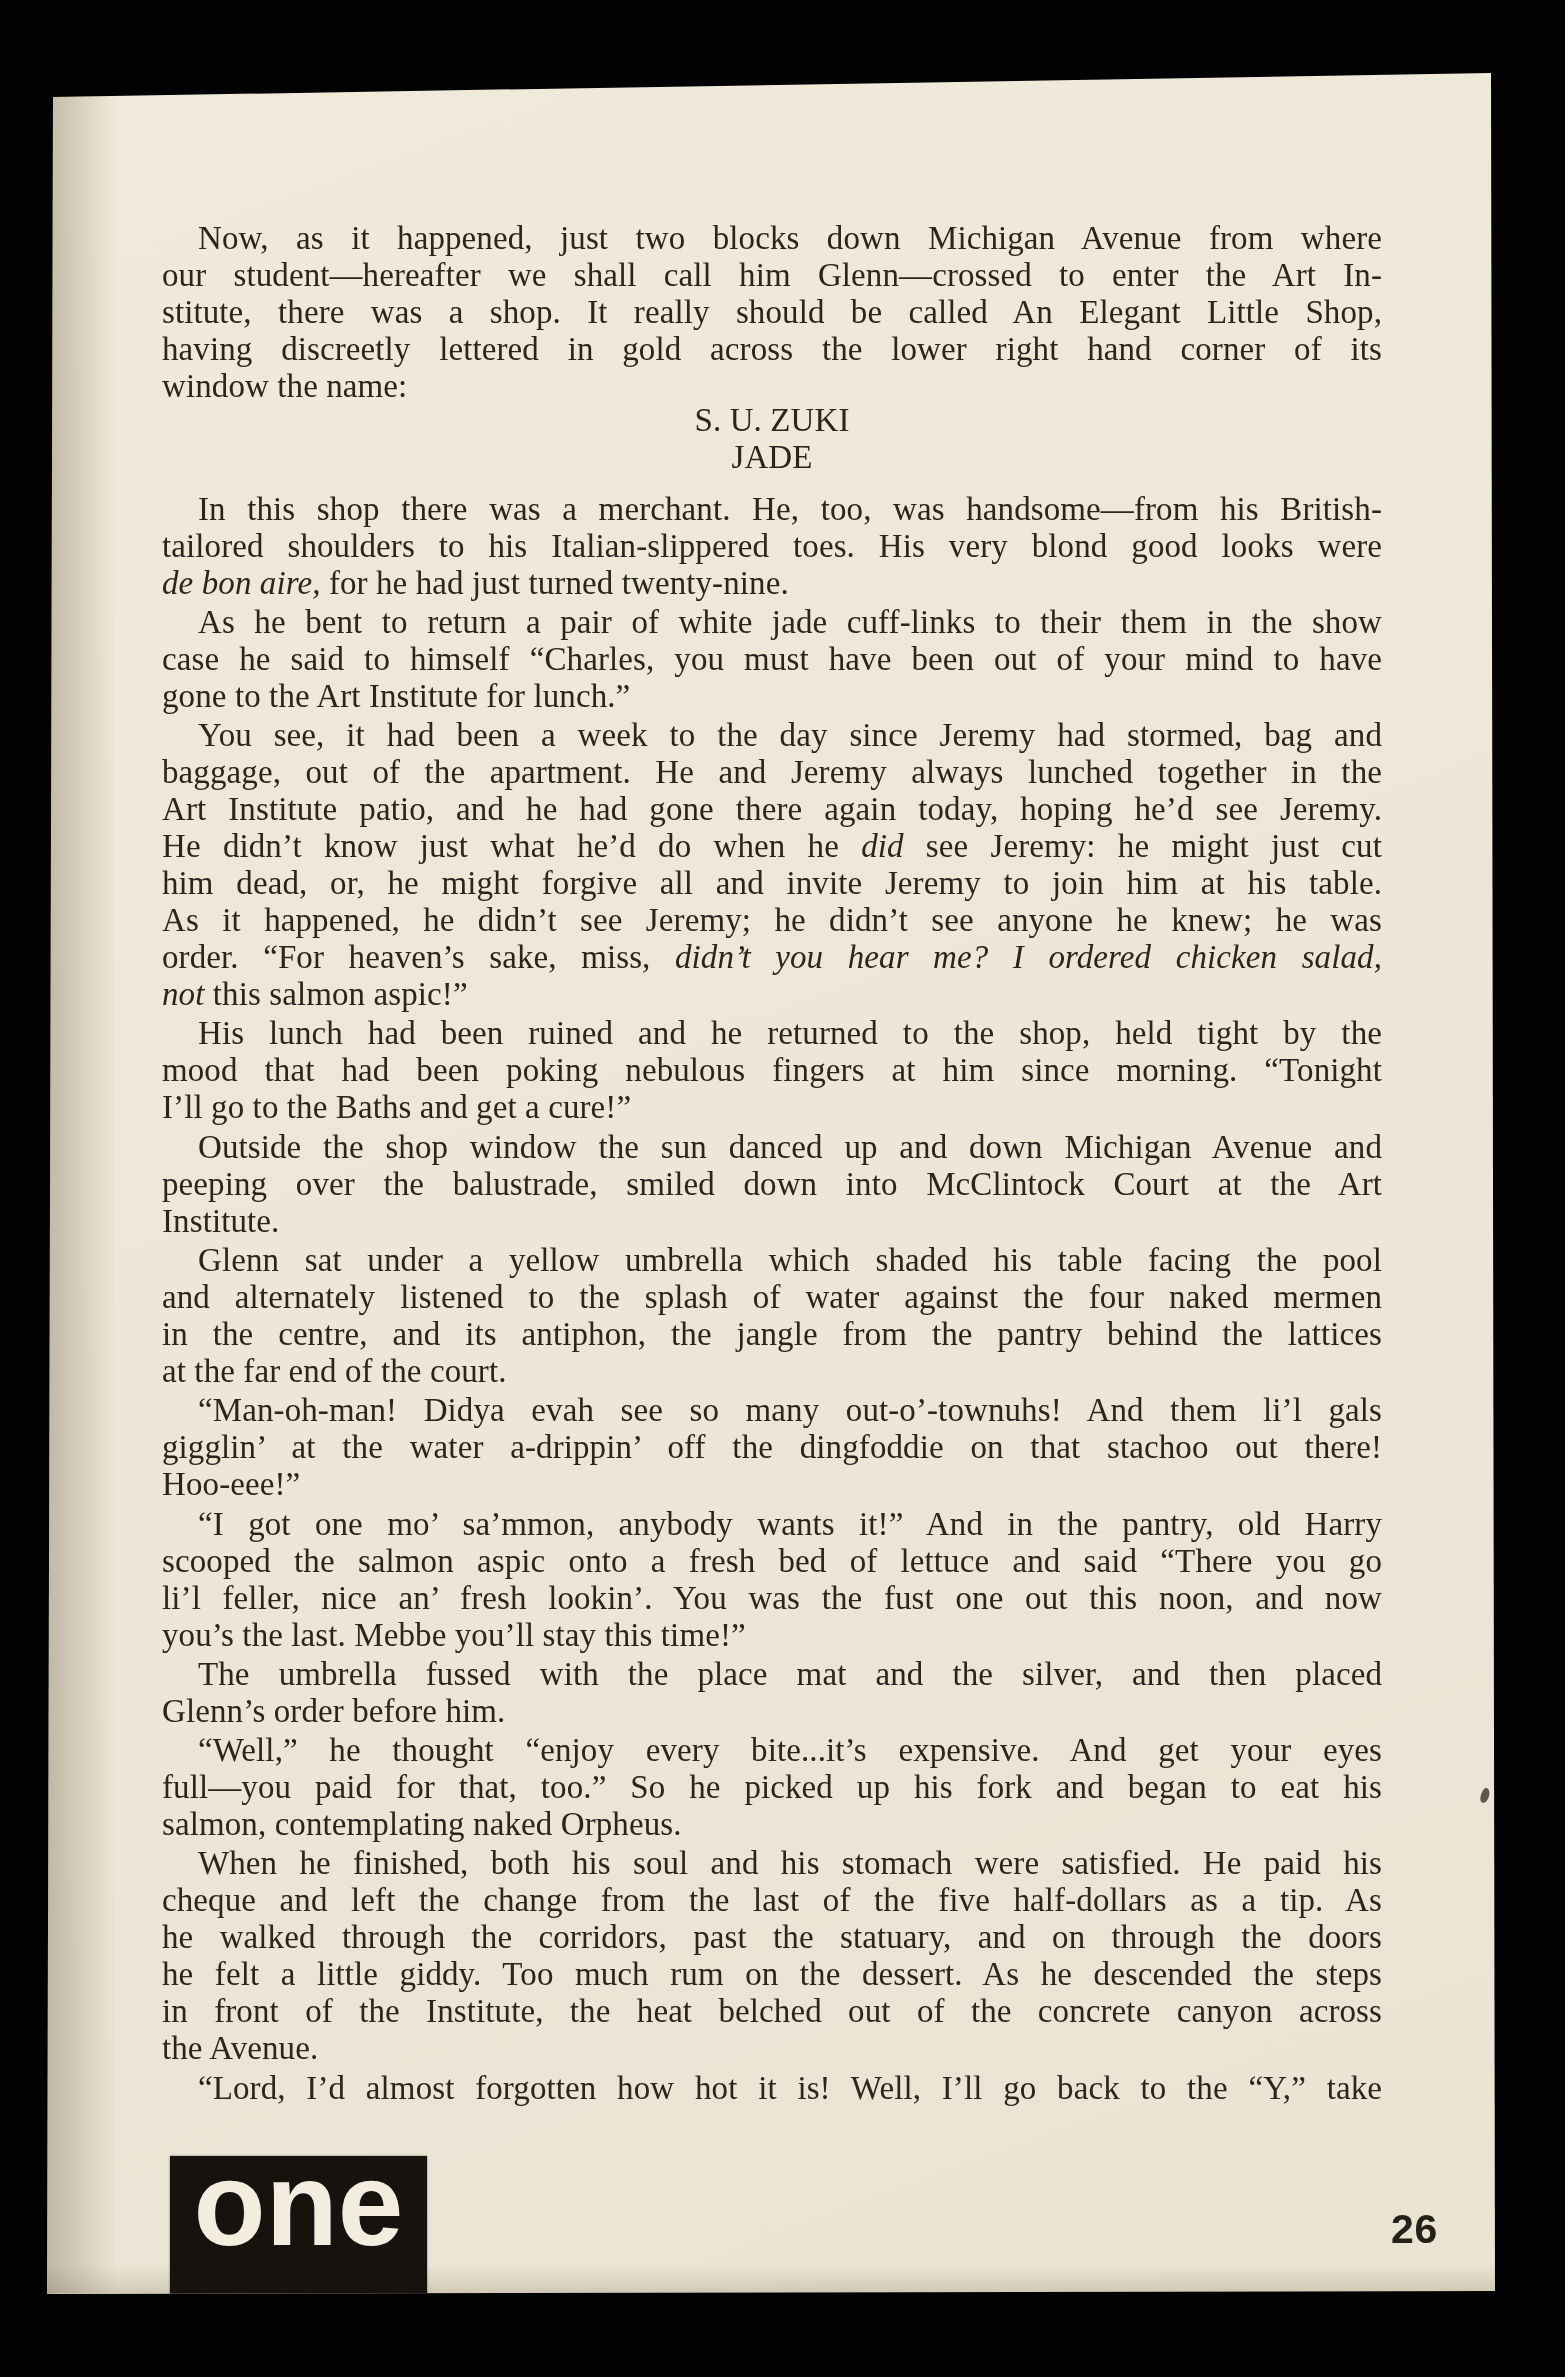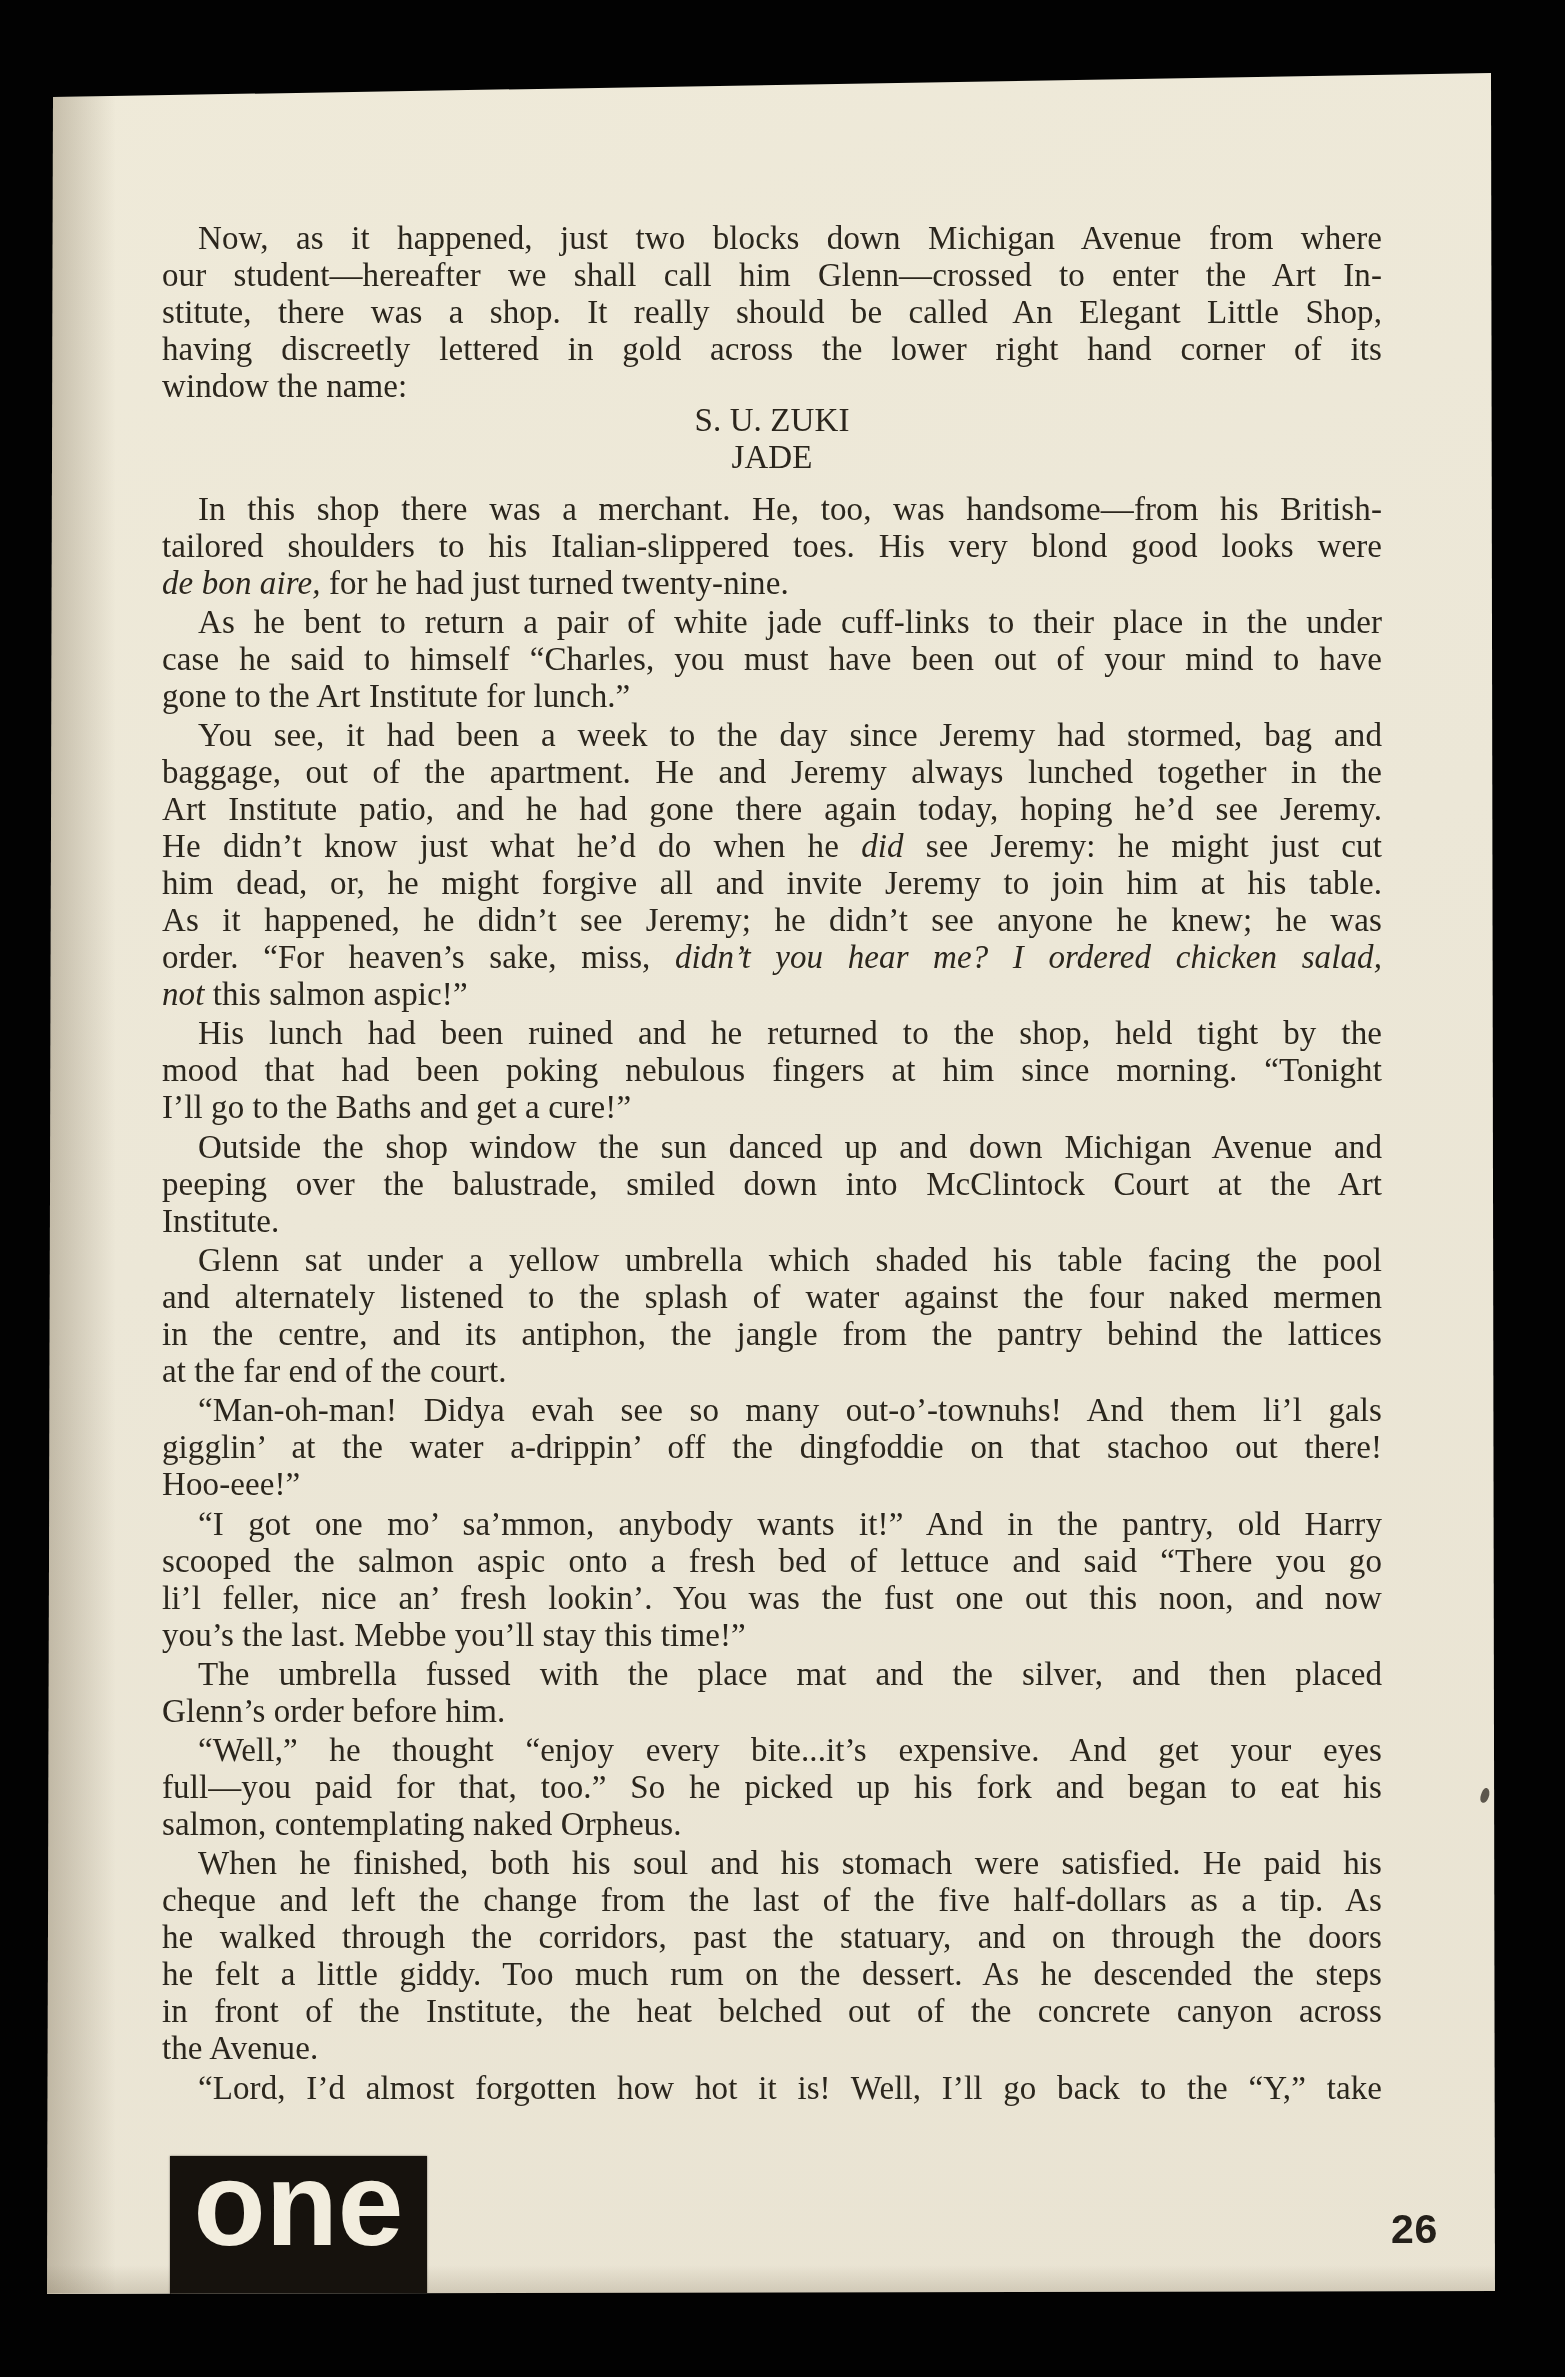--- a/index.html
+++ b/index.html
@@ -84,21 +84,21 @@
       <div class="para center">
         <div class="line"><span>S. U. ZUKI</span></div>
         <div class="line last"><span>JADE</span></div>
       </div>
       <div class="para body">
         <div class="line first"><span>In this shop there was a merchant. He, too, was handsome—from his British-</span></div>
         <div class="line"><span>tailored shoulders to his Italian-slippered toes. His very blond good looks were</span></div>
         <div class="line last"><i>de bon aire,</i><span> for he had just turned twenty-nine.</span></div>
       </div>
       <div class="para body">
-        <div class="line first"><span>As he bent to return a pair of white jade cuff-links to their place in the under</span></div>
+        <div class="line first"><span>As he bent to return a pair of white jade cuff-links to their them in the show</span></div>
         <div class="line"><span>case he said to himself “Charles, you must have been out of your mind to have</span></div>
         <div class="line last"><span>gone to the Art Institute for lunch.”</span></div>
       </div>
       <div class="para body">
         <div class="line first"><span>You see, it had been a week to the day since Jeremy had stormed, bag and</span></div>
         <div class="line"><span>baggage, out of the apartment. He and Jeremy always lunched together in the</span></div>
         <div class="line"><span>Art Institute patio, and he had gone there again today, hoping he’d see Jeremy.</span></div>
         <div class="line"><span>He didn’t know just what he’d do when he </span><i>did</i><span> see Jeremy: he might just cut</span></div>
         <div class="line"><span>him dead, or, he might forgive all and invite Jeremy to join him at his table.</span></div>
         <div class="line"><span>As it happened, he didn’t see Jeremy; he didn’t see anyone he knew; he was</span></div>

